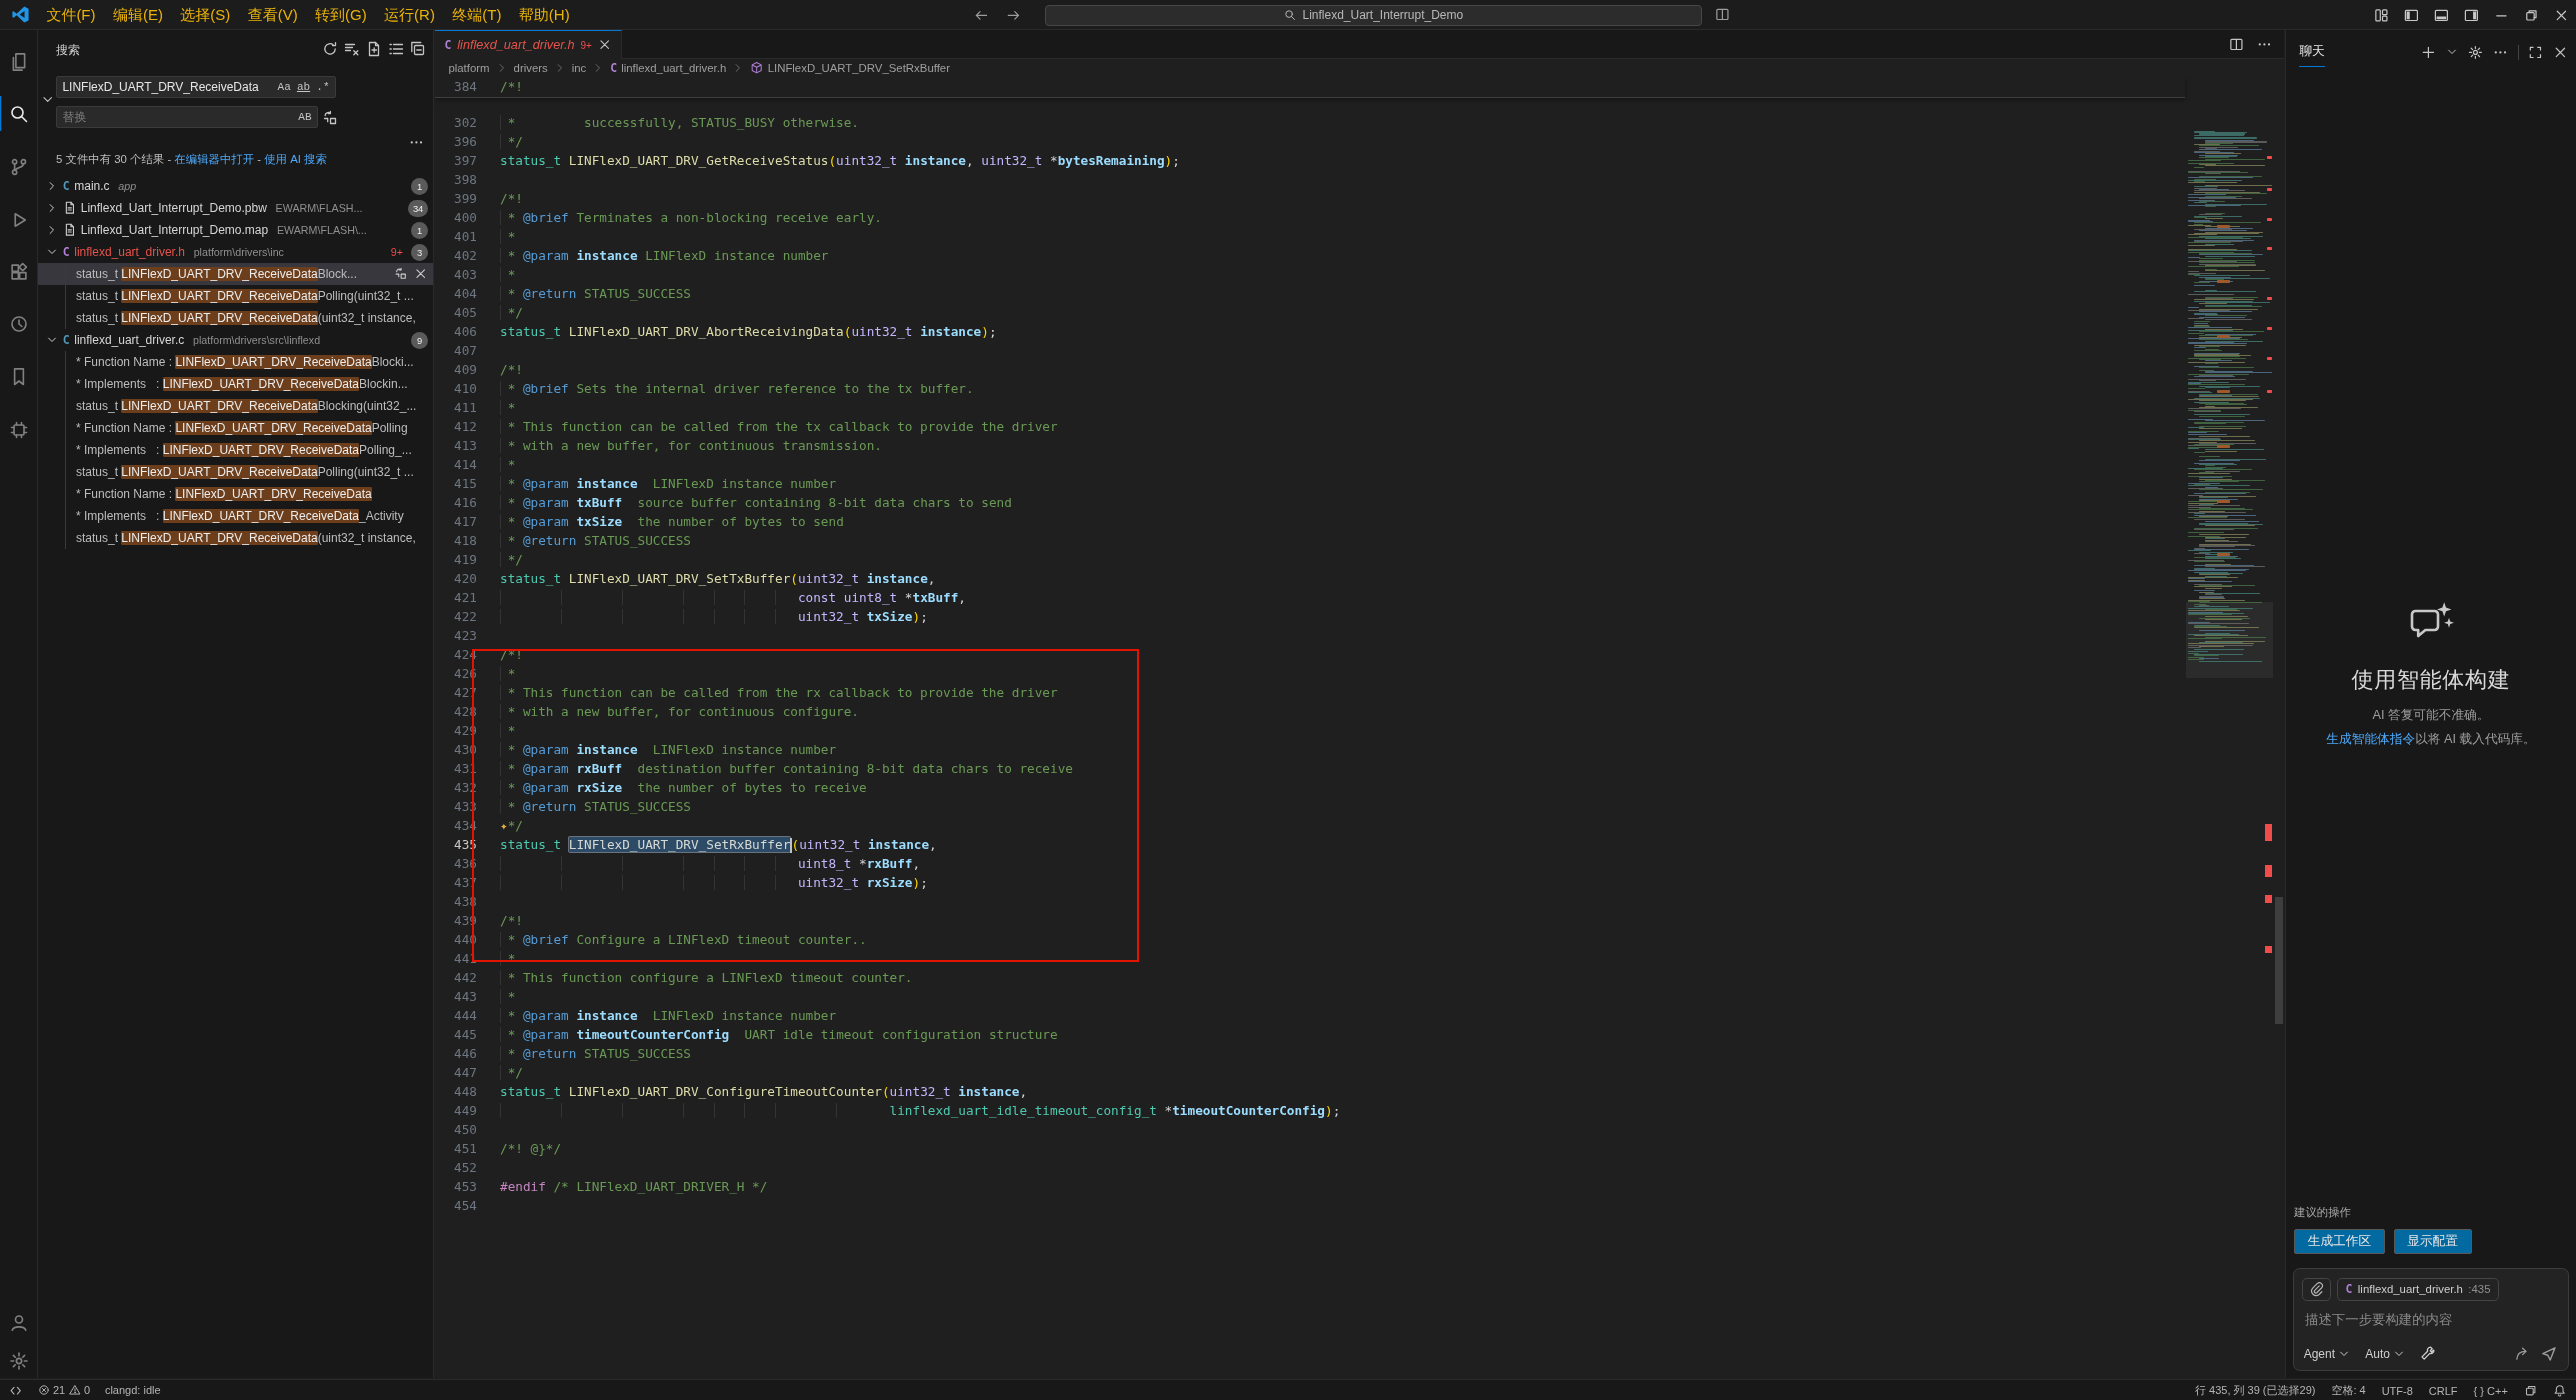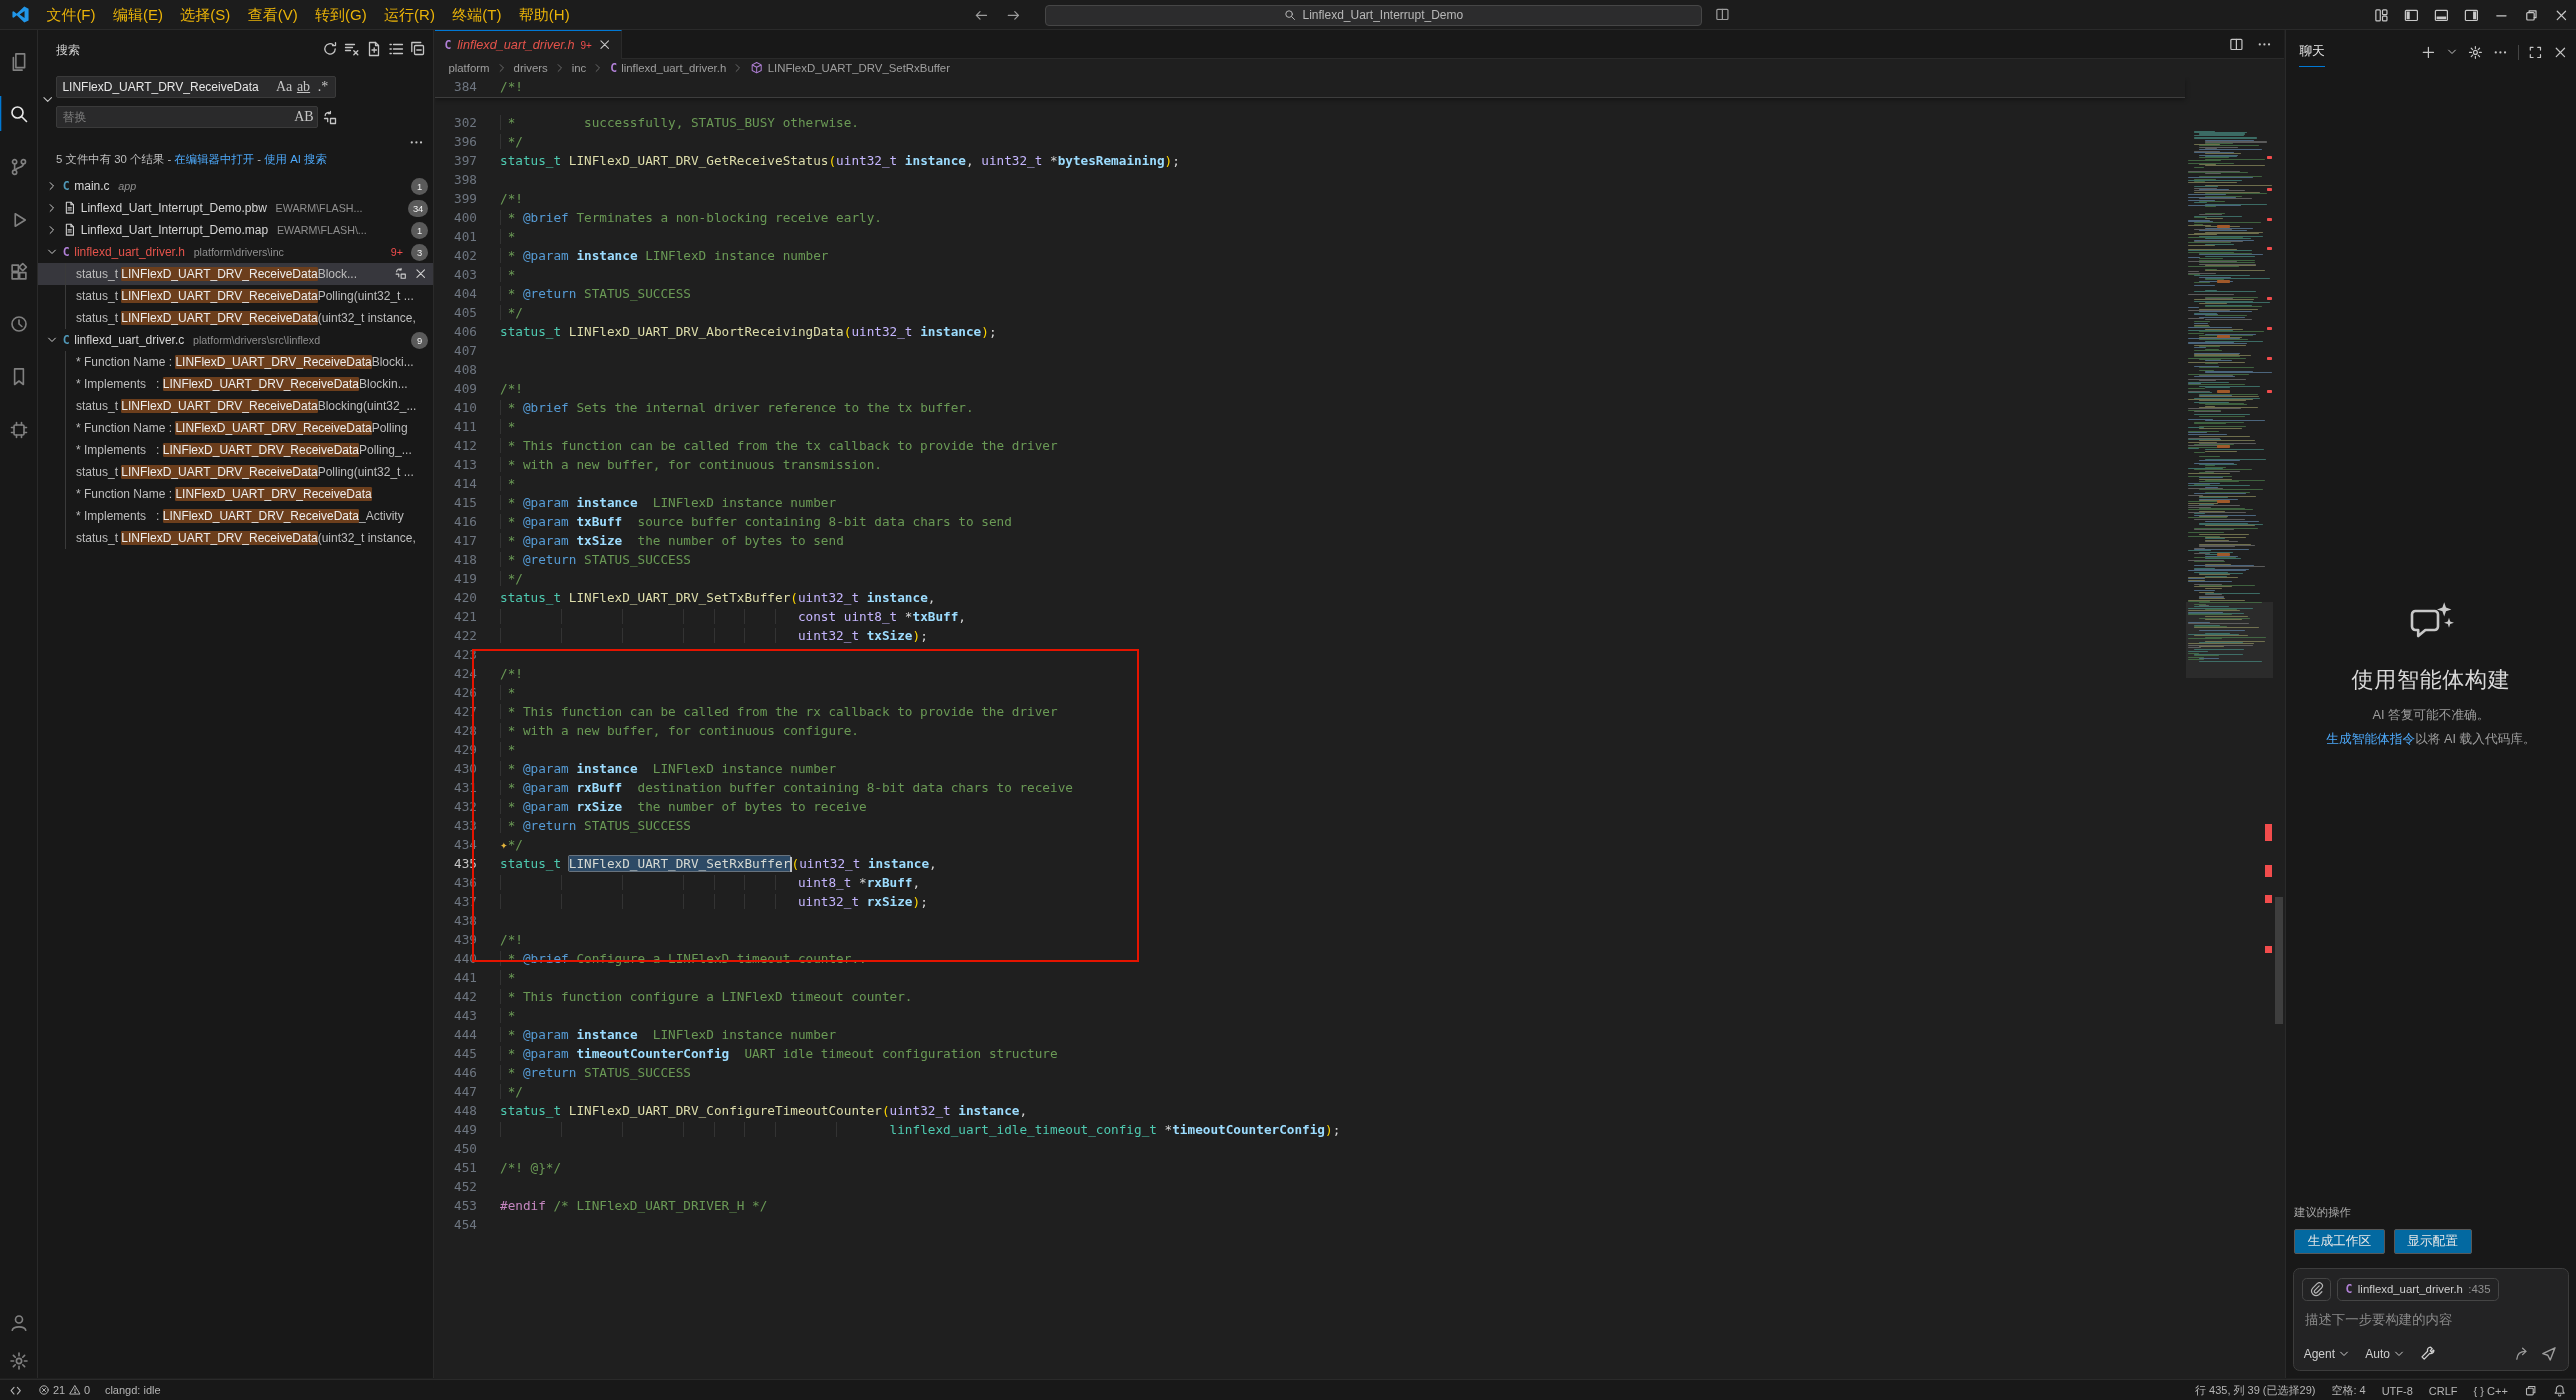--- a/index.html
+++ b/index.html
@@ -36,21 +36,21 @@
   #sb-actions{position:absolute;right:6.7px;top:10.7px;display:flex;gap:6px;color:#c5c5c5}
   #search-chevron{position:absolute;left:2.7px;top:63px;color:#c5c5c5}
   .input-box{position:absolute;left:18px;background:#2a2a2b;border:0.7px solid #3a3a3a;border-radius:2px;display:flex;align-items:center}
   #search-box{top:46px;width:280px;height:22px}
   #replace-box{top:76px;width:262px;height:22px}
   .input-box input{flex:1;background:transparent;border:none;outline:none;color:#e6e6e6;font-size:12px;
     padding:0 5.4px;font-family:"Liberation Sans",sans-serif}
   .input-box input::placeholder{color:#7c7c7c}
   .opts{display:flex;gap:2px;margin-right:3.4px}
   .txticon{min-width:17.4px;height:16px;border-radius:2px;display:flex;align-items:center;justify-content:center;
-    font-size:14px;color:#c5c5c5;font-family:Liberation Serif, serif}
+    font-size:11px;color:#c5c5c5;font-family:Liberation Mono, monospace}
   .txticon.uline{text-decoration:underline}
   #replace-all{position:absolute;left:284px;top:80px;color:#c5c5c5}
   #sb-more{position:absolute;right:9.4px;top:105px;color:#c5c5c5}
   #summary{position:absolute;left:18px;top:122px;font-size:11.4px;color:#bdbdbd;white-space:nowrap}
   #summary .link{color:#4daafc}
   #results{position:absolute;left:0;top:145px;width:396px}
   .res-row{position:relative;height:22px;display:flex;align-items:center;font-size:12px;color:#cfcfcf;white-space:pre;overflow:hidden}
   .res-row.selected{background:#37373d}
   .file-row{padding-left:8px;gap:4.7px}
   .match-row{padding-left:38px}
@@ -523,21 +523,20 @@
           <div class="cl"><span class="gut">398</span><span class="cl-content"></span></div>
           <div class="cl"><span class="gut">399</span><span class="cl-content"><span class="tk-c">/*!</span></span></div>
           <div class="cl"><span class="gut">400</span><span class="cl-content"><span class="tk-w"> </span><span class="tk-c">* </span><span class="tk-t">@brief</span><span class="tk-c"> Terminates a non-blocking receive early.</span></span></div>
           <div class="cl"><span class="gut">401</span><span class="cl-content"><span class="tk-w"> </span><span class="tk-c">*</span></span></div>
           <div class="cl"><span class="gut">402</span><span class="cl-content"><span class="tk-w"> </span><span class="tk-c">* </span><span class="tk-t">@param</span><span class="tk-c"> </span><span class="tk-p">instance</span><span class="tk-c"> LINFlexD instance number</span></span></div>
           <div class="cl"><span class="gut">403</span><span class="cl-content"><span class="tk-w"> </span><span class="tk-c">*</span></span></div>
           <div class="cl"><span class="gut">404</span><span class="cl-content"><span class="tk-w"> </span><span class="tk-c">* </span><span class="tk-t">@return</span><span class="tk-c"> STATUS_SUCCESS</span></span></div>
           <div class="cl"><span class="gut">405</span><span class="cl-content"><span class="tk-w"> </span><span class="tk-c">*/</span></span></div>
           <div class="cl"><span class="gut">406</span><span class="cl-content"><span class="tk-y">status_t</span><span class="tk-n"> </span><span class="tk-f">LINFlexD_UART_DRV_AbortReceivingData</span><span class="tk-b">(</span><span class="tk-k">uint32_t</span><span class="tk-n"> </span><span class="tk-p">instance</span><span class="tk-b">)</span><span class="tk-n">;</span></span></div>
           <div class="cl"><span class="gut">407</span><span class="cl-content"></span></div>
-          <div class="cl"><span class="gut">408</span><span class="cl-content"></span></div>
           <div class="cl"><span class="gut">409</span><span class="cl-content"><span class="tk-c">/*!</span></span></div>
           <div class="cl"><span class="gut">410</span><span class="cl-content"><span class="tk-w"> </span><span class="tk-c">* </span><span class="tk-t">@brief</span><span class="tk-c"> Sets the internal driver reference to the tx buffer.</span></span></div>
           <div class="cl"><span class="gut">411</span><span class="cl-content"><span class="tk-w"> </span><span class="tk-c">*</span></span></div>
           <div class="cl"><span class="gut">412</span><span class="cl-content"><span class="tk-w"> </span><span class="tk-c">* This function can be called from the tx callback to provide the driver</span></span></div>
           <div class="cl"><span class="gut">413</span><span class="cl-content"><span class="tk-w"> </span><span class="tk-c">* with a new buffer, for continuous transmission.</span></span></div>
           <div class="cl"><span class="gut">414</span><span class="cl-content"><span class="tk-w"> </span><span class="tk-c">*</span></span></div>
           <div class="cl"><span class="gut">415</span><span class="cl-content"><span class="tk-w"> </span><span class="tk-c">* </span><span class="tk-t">@param</span><span class="tk-c"> </span><span class="tk-p">instance</span><span class="tk-c">  LINFlexD instance number</span></span></div>
           <div class="cl"><span class="gut">416</span><span class="cl-content"><span class="tk-w"> </span><span class="tk-c">* </span><span class="tk-t">@param</span><span class="tk-c"> </span><span class="tk-p">txBuff</span><span class="tk-c">  source buffer containing 8-bit data chars to send</span></span></div>
           <div class="cl"><span class="gut">417</span><span class="cl-content"><span class="tk-w"> </span><span class="tk-c">* </span><span class="tk-t">@param</span><span class="tk-c"> </span><span class="tk-p">txSize</span><span class="tk-c">  the number of bytes to send</span></span></div>
           <div class="cl"><span class="gut">418</span><span class="cl-content"><span class="tk-w"> </span><span class="tk-c">* </span><span class="tk-t">@return</span><span class="tk-c"> STATUS_SUCCESS</span></span></div>

